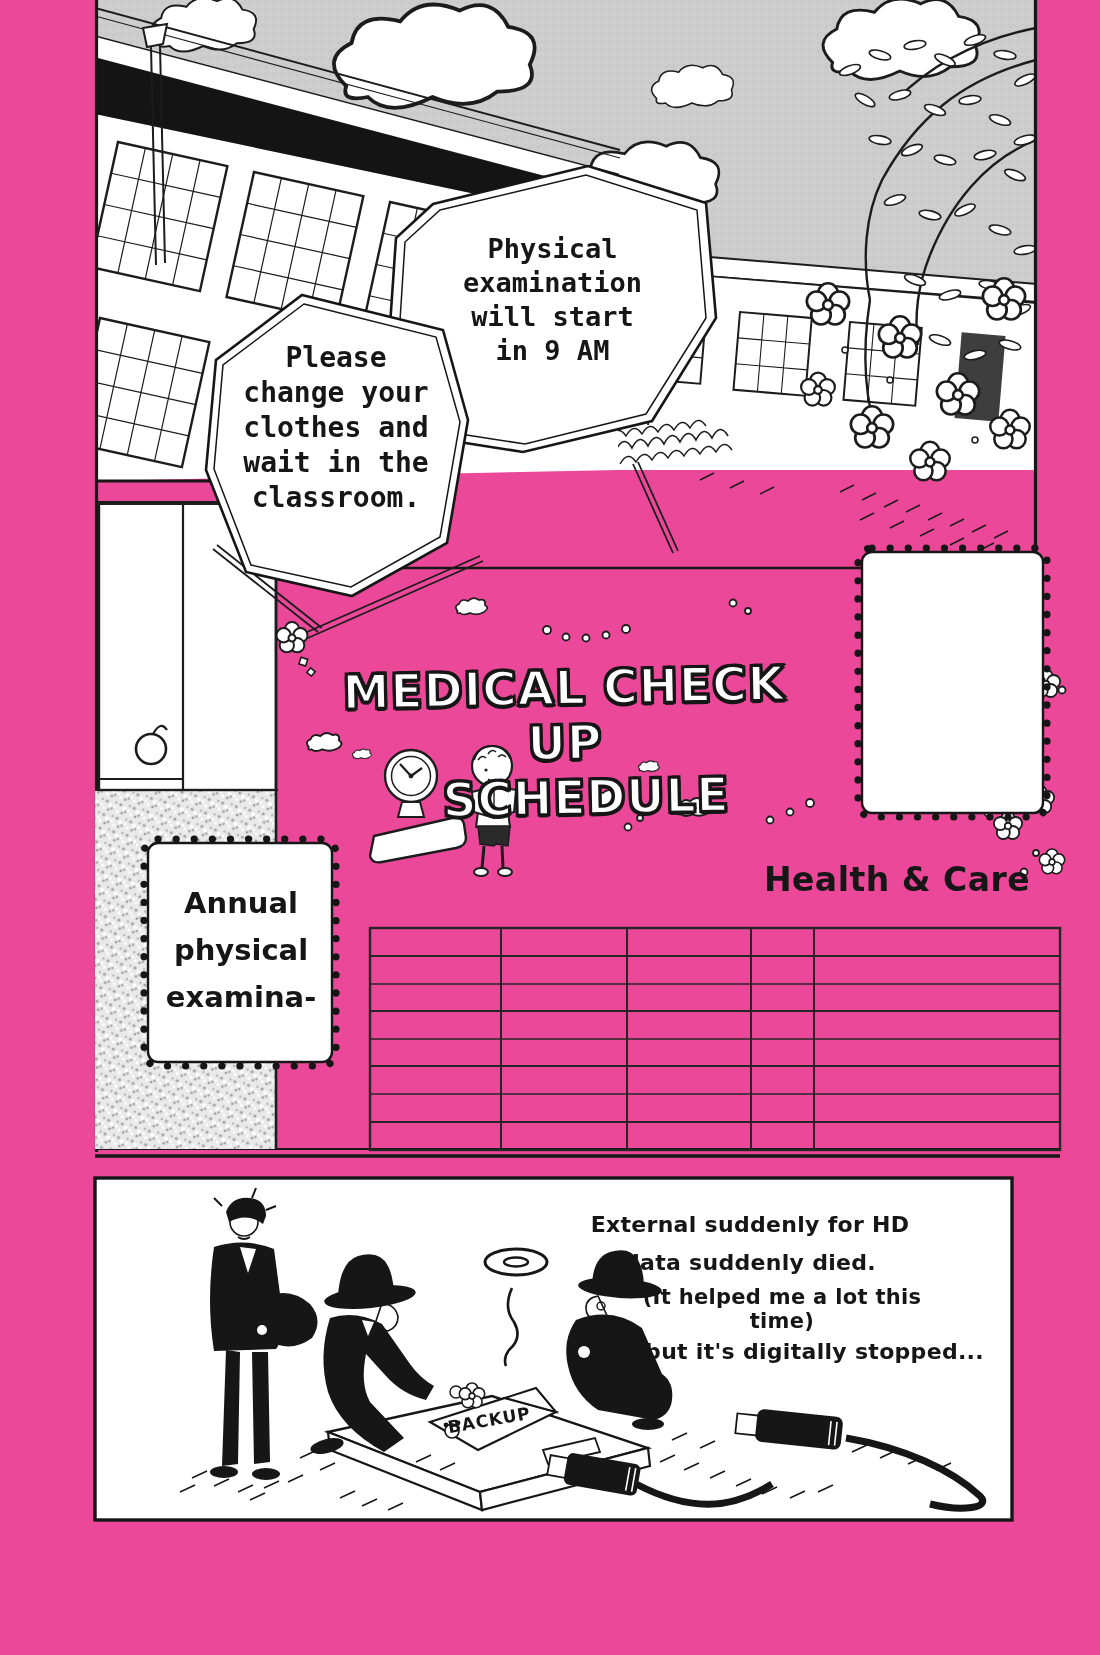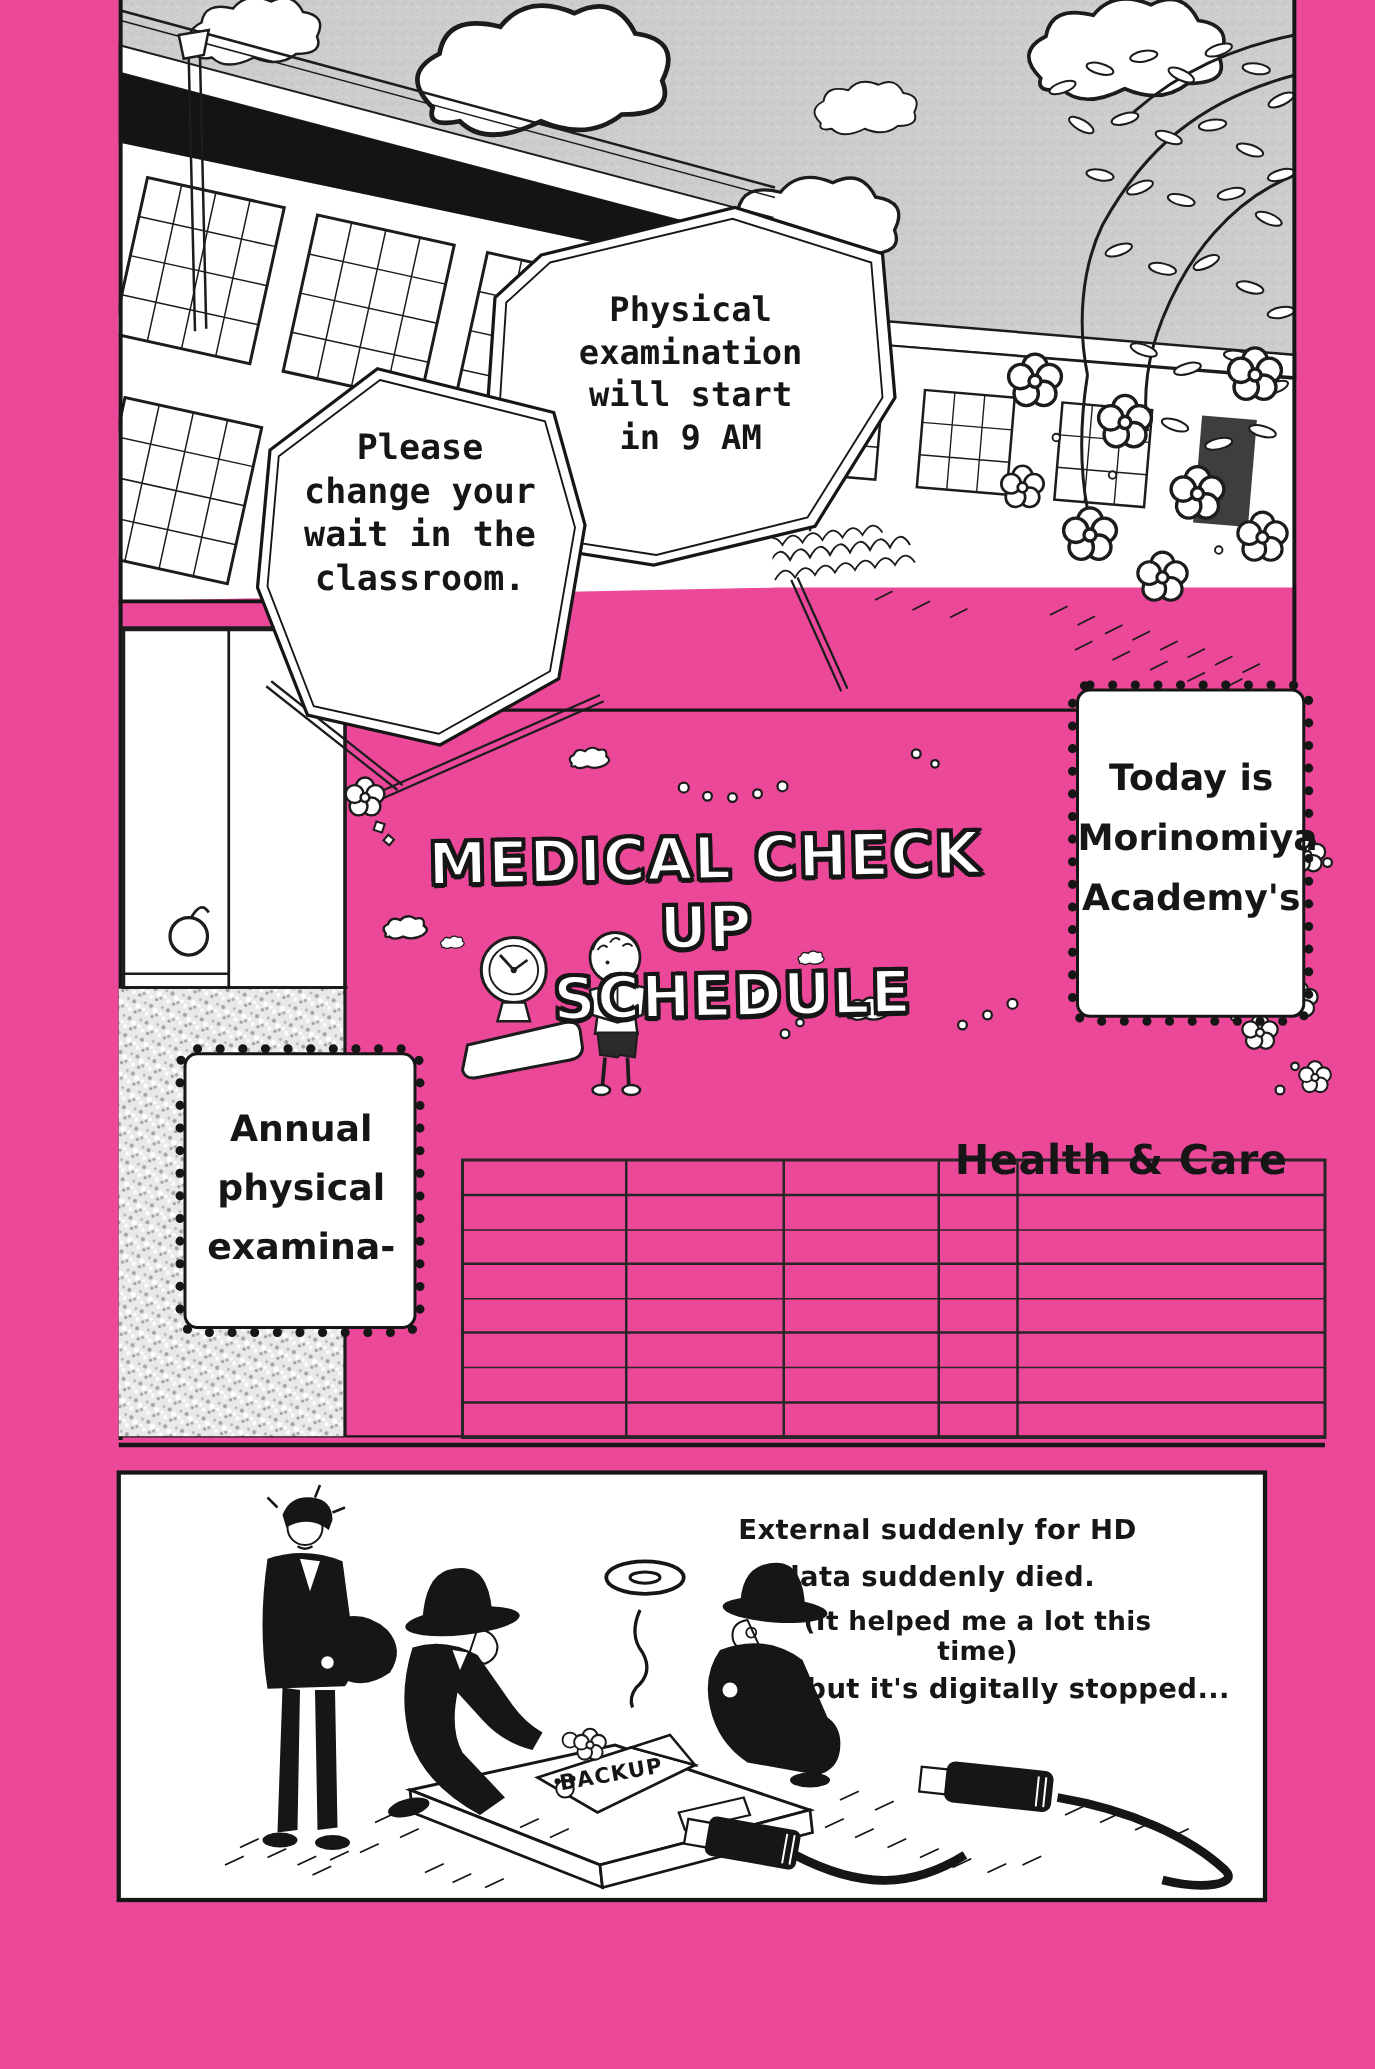--- a/index.html
+++ b/index.html
@@ -11,21 +11,21 @@
   .b1{left:400px;top:232px;width:305px;font-size:27px;line-height:34px;}
   .b2{left:210px;top:340px;width:252px;font-size:28px;line-height:35px;}
   .title{left:320px;top:660px;width:490px;text-align:center;font-weight:800;
          font-size:47px;letter-spacing:1px;color:#ffffff;transform:rotate(-1.2deg);
          -webkit-text-stroke:2.4px #161616;
          text-shadow:-2px -2px 0 #161616,2px -2px 0 #161616,-2px 2px 0 #161616,2px 2px 0 #161616,0 3px 0 #161616;}
   .title .l2{transform:translateX(20px);}
   .note{text-align:center;font-weight:bold;}
   .today{left:862px;top:598px;width:182px;font-size:29px;line-height:48px;}
   .annual{left:150px;top:880px;width:182px;font-size:29px;line-height:47px;}
-  .healthcare{left:752px;top:908px;width:290px;text-align:center;font-weight:bold;font-size:33px;letter-spacing:0.5px;}
+  .healthcare{left:752px;top:860px;width:290px;text-align:center;font-weight:bold;font-size:33px;letter-spacing:0.5px;}
   .cap{text-align:center;font-weight:bold;letter-spacing:0.3px;}
   .cap1{left:580px;top:1206px;width:340px;font-size:22px;line-height:38px;}
   .cap2{left:612px;top:1285px;width:340px;font-size:21px;}
   .cap3{left:642px;top:1333px;width:345px;font-size:22px;line-height:37px;}
   .backup{left:447px;top:1406px;width:130px;font-size:17px;font-weight:bold;
           letter-spacing:1px;transform:rotate(-10deg);}
 </style>
 </head>
 <body>
 
@@ -398,34 +398,30 @@
 <div class="txt bubble-text b1">
   <div>Physical</div>
   <div>examination</div>
   <div>will start</div>
   <div>in 9 AM</div>
 </div>
 
 <div class="txt bubble-text b2">
   <div>Please</div>
   <div>change your</div>
+  <div>clothes and</div>
   <div>wait in the</div>
   <div>classroom.</div>
 </div>
 
 <div class="txt title">
   <div class="l1">MEDICAL CHECK UP</div>
   <div class="l2">SCHEDULE</div>
 </div>
 
-<div class="txt note today">
-  <div>Today is</div>
-  <div>Morinomiya</div>
-  <div>Academy's</div>
-</div>
 
 <div class="txt note annual">
   <div>Annual</div>
   <div>physical</div>
   <div>examina-</div>
 </div>
 
 <div class="txt healthcare">Health &amp; Care</div>
 
 <div class="txt cap cap1">

